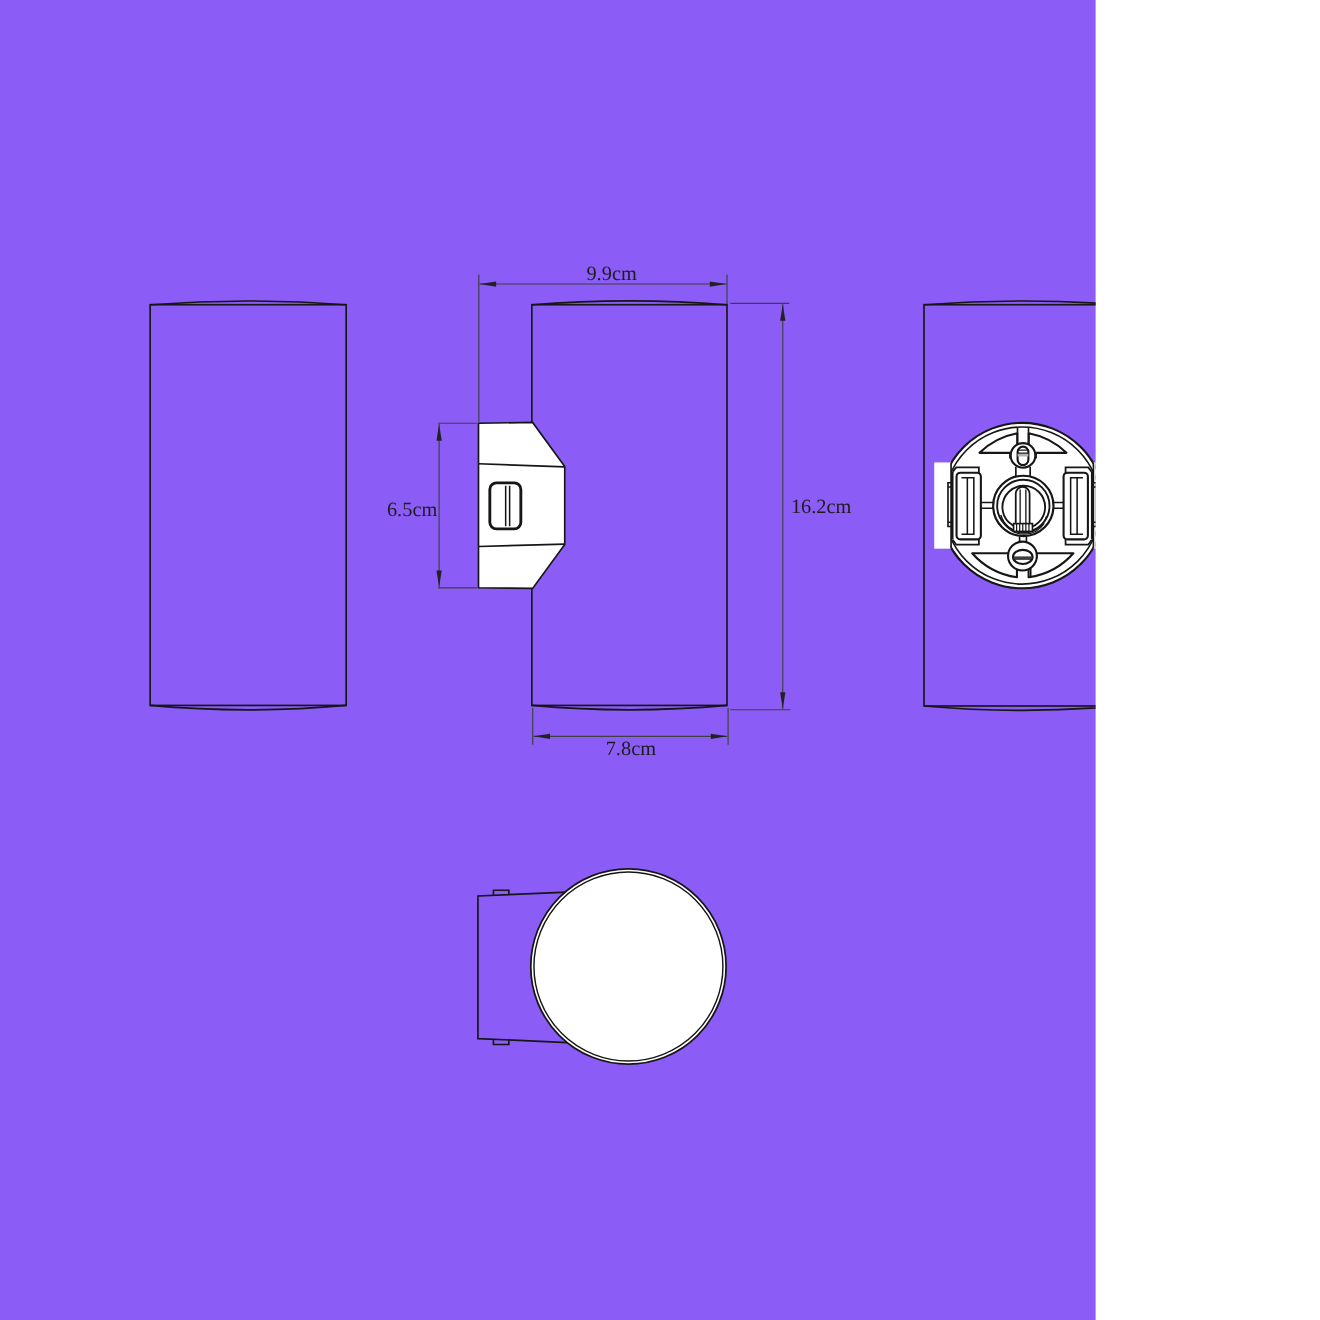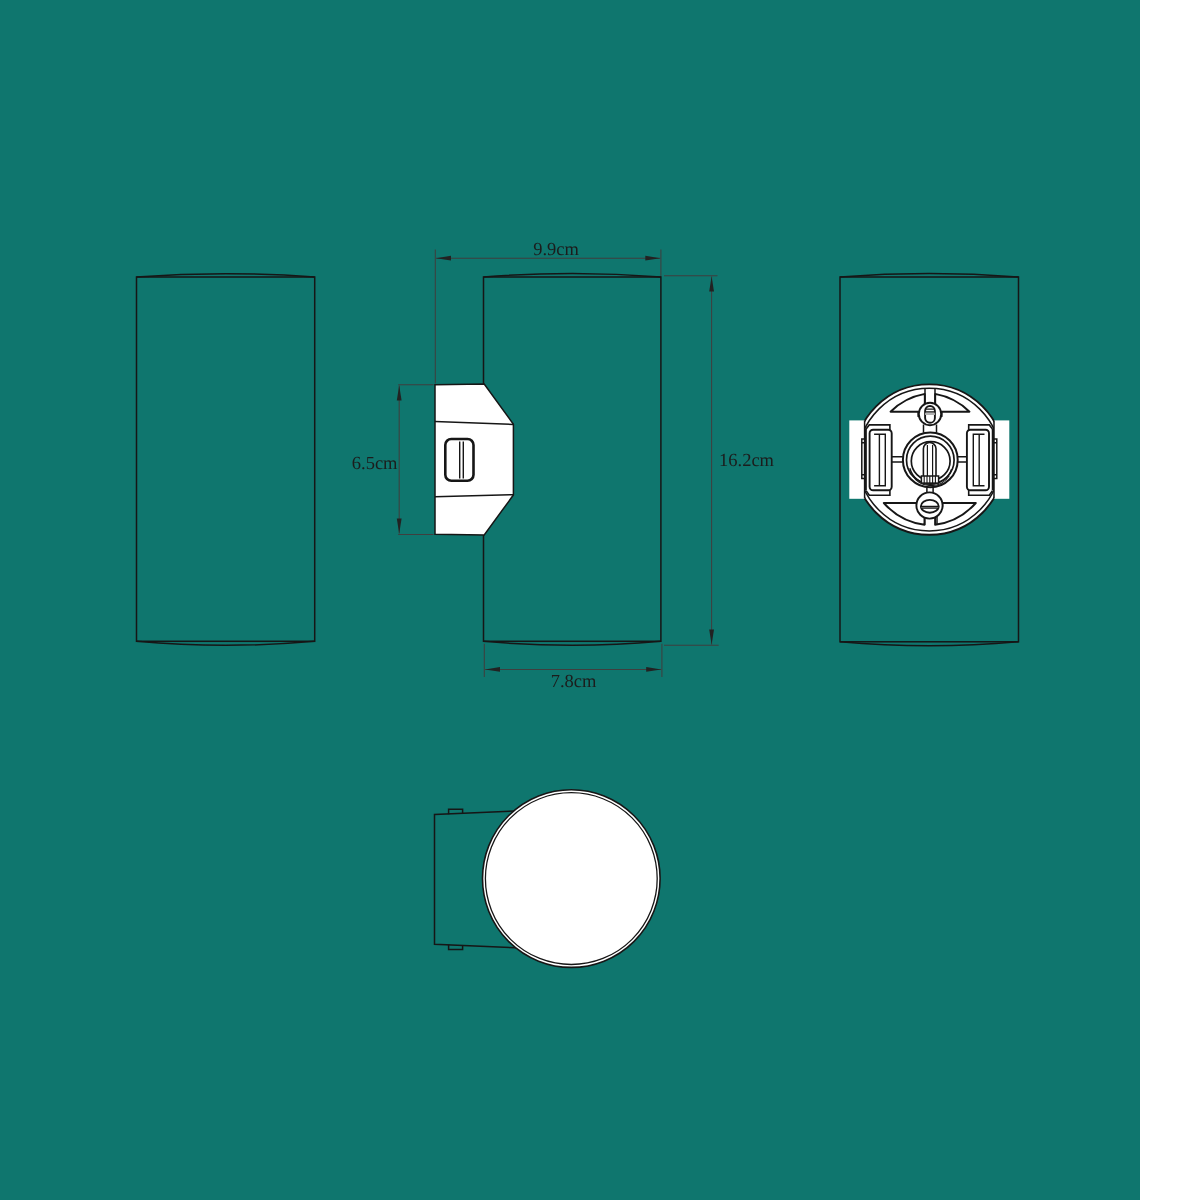--- a/index.html
+++ b/index.html
@@ -1,16 +1,16 @@
 <!DOCTYPE html>
 <html><head>
 <meta charset="utf-8">
 <style>
   html,body{margin:0;padding:0;background:#ffffff;}
-  .canvas{position:relative;width:1123px;height:1200px;background:#0f766e;overflow:hidden;padding-left:17px;}
+  .canvas{position:relative;width:996px;height:1200px;background:#8b5cf6;overflow:hidden;}
   svg{position:absolute;left:0;top:0;}
   text{font-family:"Liberation Serif", serif;fill:#1c1c1c;text-rendering:geometricPrecision;}
   body{-webkit-font-smoothing:antialiased;}
 </style>
 </head>
 <body>
 <div class="canvas">
 <svg width="1200" height="1200" viewBox="0 0 1200 1200">
 
   <g stroke="#161616" stroke-width="1.5" fill="none">

